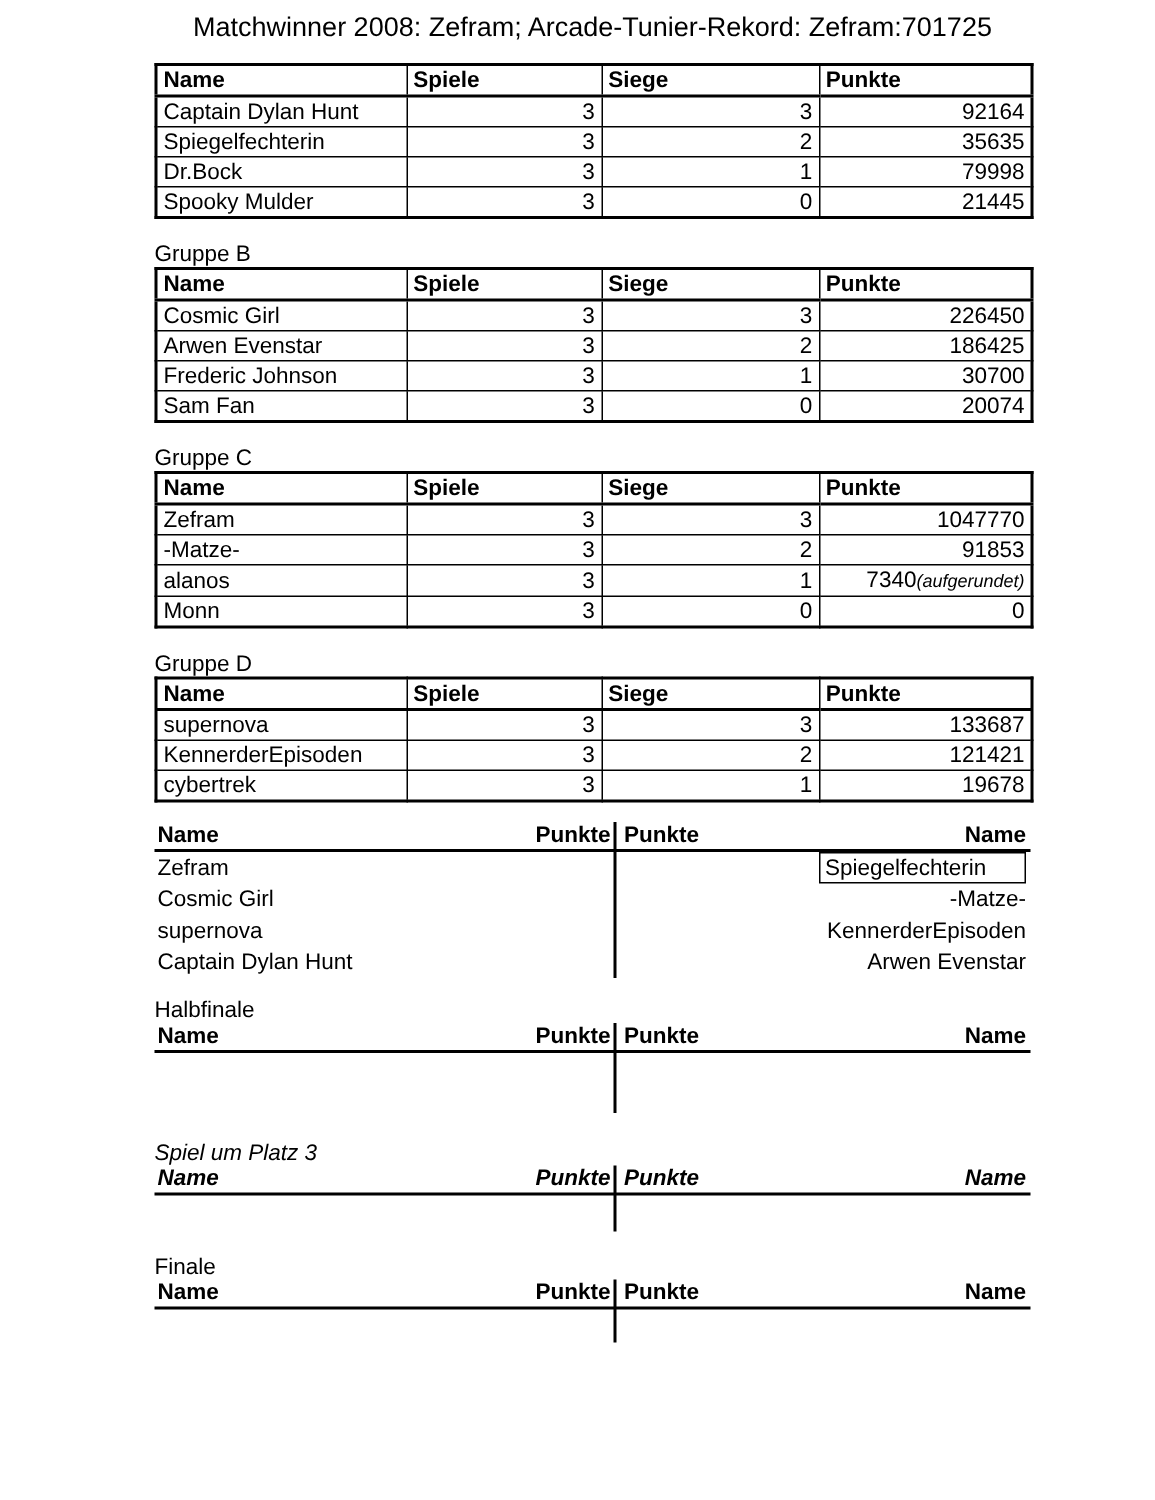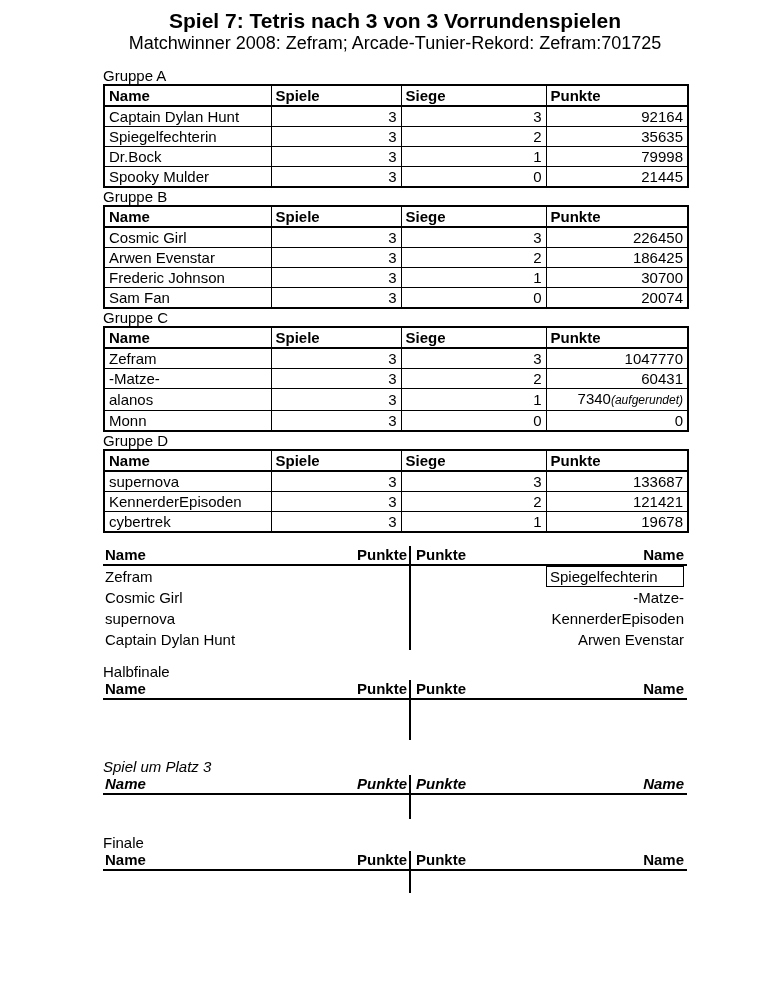--- a/index.html
+++ b/index.html
@@ -8,21 +8,21 @@
     background:#ffffff; color:#000000;
     font-family:"Liberation Sans", sans-serif;
     overflow:hidden;
   }
   .content { width:584px; margin-left:103px; padding-top:8px; }
 
   .title { font-size:21px; font-weight:bold; text-align:center; line-height:25px; }
   .subtitle { font-size:18px; text-align:center; line-height:15px; margin-top:3px; }
 
   
-  .group { }
+  .group { margin-top:15px; }
   .group.first { margin-top:16px; }
   .group-label { font-size:15px; line-height:17px; }
   table.group-table {
     border-collapse:collapse; table-layout:fixed;
     width:584px; border:2px solid #000;
   }
   .c-name  { width:167px; }
   .c-spiele{ width:130px; }
   .c-siege { width:145px; }
   .c-punkte{ width:142px; }
@@ -67,25 +67,23 @@
     display:inline-block; box-sizing:border-box;
     width:138px; height:21px; border:1px solid #000;
     text-align:left; padding:0 3px; line-height:19px; vertical-align:top;
   }
 </style>
 </head>
 <body>
 
 <div class="content">
 
-  <div class="title">Spiel 7: Tetris nach 3 von 3 Vorrundenspielen</div>
   <div class="subtitle">Matchwinner 2008: Zefram; Arcade-Tunier-Rekord: Zefram:701725</div>
 
   <section class="group first">
-    <div class="group-label">Gruppe A</div>
     <table class="group-table">
       <colgroup>
           <col class="c-name">
           <col class="c-spiele">
           <col class="c-siege">
           <col class="c-punkte">
         </colgroup>
       <thead>
         <tr>
           <th>Name</th>
@@ -190,21 +188,21 @@
         <tr>
           <td>Zefram</td>
           <td class="num">3</td>
           <td class="num">3</td>
           <td class="num">1047770</td>
         </tr>
         <tr>
           <td>-Matze-</td>
           <td class="num">3</td>
           <td class="num">2</td>
-          <td class="num">60431</td>
+          <td class="num">91853</td>
         </tr>
         <tr>
           <td>alanos</td>
           <td class="num">3</td>
           <td class="num">1</td>
           <td class="num"><span>7340</span><span class="note">(aufgerundet)</span></td>
         </tr>
         <tr>
           <td>Monn</td>
           <td class="num">3</td>

